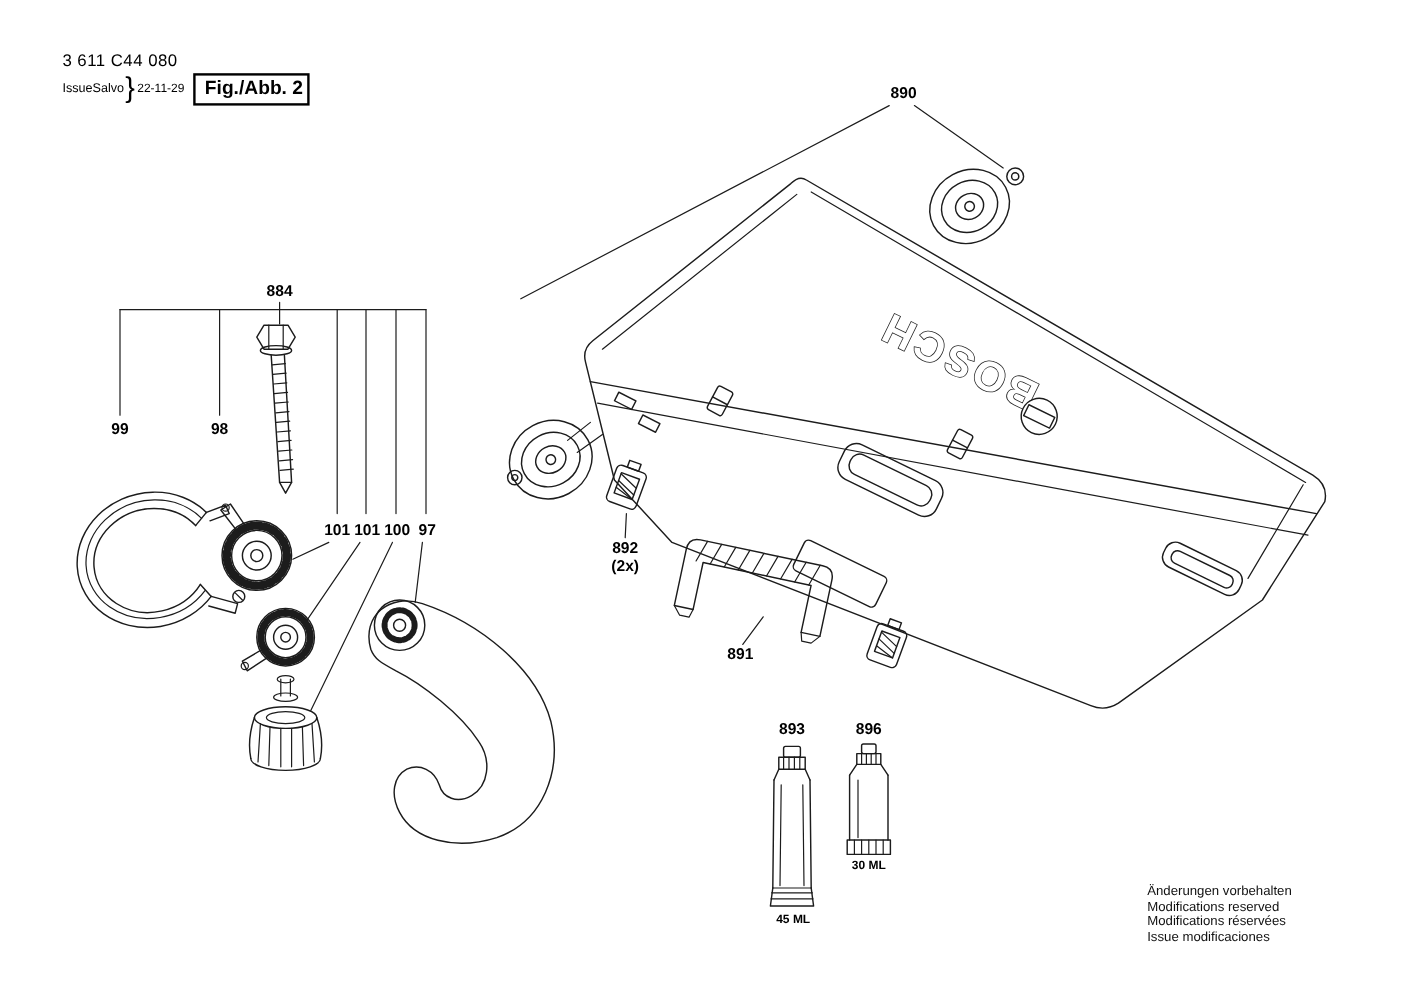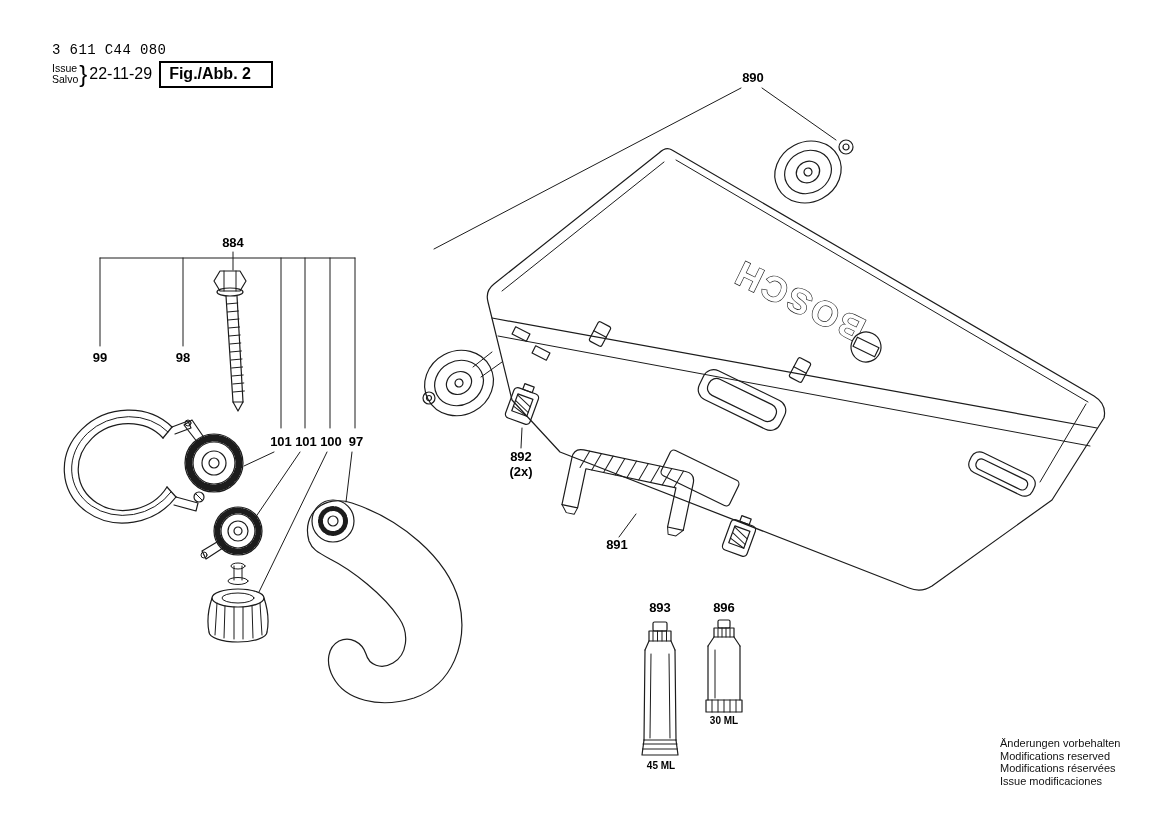--- a/index.html
+++ b/index.html
@@ -2,29 +2,29 @@
 <html><head>
 <meta charset="utf-8">
 <style>
   html,body{margin:0;padding:0;background:#ffffff;width:1169px;height:826px;
     font-family:"Liberation Sans",sans-serif;color:#000;}
   .canvas{position:relative;width:1169px;height:826px;background:#fff;overflow:hidden;}
   svg{position:absolute;left:0;top:0;}
 
   
   .header{position:absolute;left:52px;top:42px;}
-  .pn{font-size:14px;font-weight:500;letter-spacing:.4px;font-family:Liberation Mono, monospace;}
+  .pn{font-size:14px;font-weight:500;letter-spacing:.4px;}
   .issue-row{display:flex;align-items:center;margin-top:2px;}
-  .is{display:flex;flex-direction:column;font-size:10.5px;line-height:11px;}
+  .is{display:flex;flex-direction:row;font-size:10.5px;line-height:11px;}
   .brace{font-size:24px;font-weight:300;margin:0 2px 0 1px;}
-  .date{font-size:16px;margin-right:7px;}
-  .figbox{border:2.5px solid #000;padding:1px 20px 2px 8px;font-weight:700;font-size:16px;line-height:20px;}
+  .date{font-size:10px;margin-right:7px;}
+  .figbox{border:2.5px solid #000;padding:1px 4px 2px 8px;font-weight:700;font-size:16px;line-height:20px;}
 
   
-  .footer{position:absolute;left:1000px;top:737px;font-size:11px;line-height:12.5px;color:#111;}
+  .footer{position:absolute;left:956px;top:737px;font-size:11px;line-height:12.5px;color:#111;}
 
   
   .ln{fill:none;stroke:#1c1c1c;stroke-width:1.2;stroke-linecap:round;stroke-linejoin:round;}
   .thin{stroke-width:1;}
   .lbl{font:700 13px "Liberation Sans",sans-serif;fill:#000;text-anchor:middle;stroke:none;}
   .sm{font:700 10px "Liberation Sans",sans-serif;fill:#000;text-anchor:middle;stroke:none;}
   .logo{font:700 35px "Liberation Sans",sans-serif;letter-spacing:3px;fill:#ffffff;
     stroke:#222;stroke-width:1.3px;paint-order:stroke;text-anchor:middle;}
 </style>
 </head>

